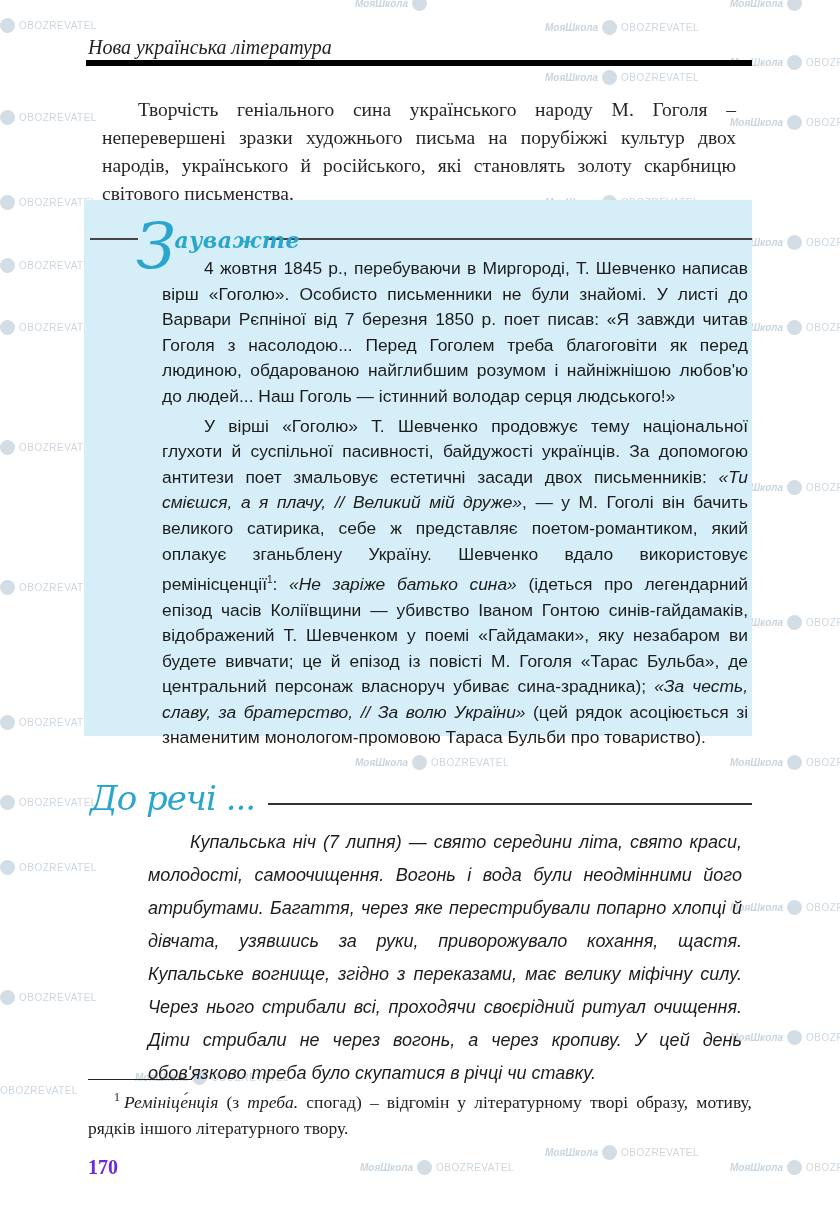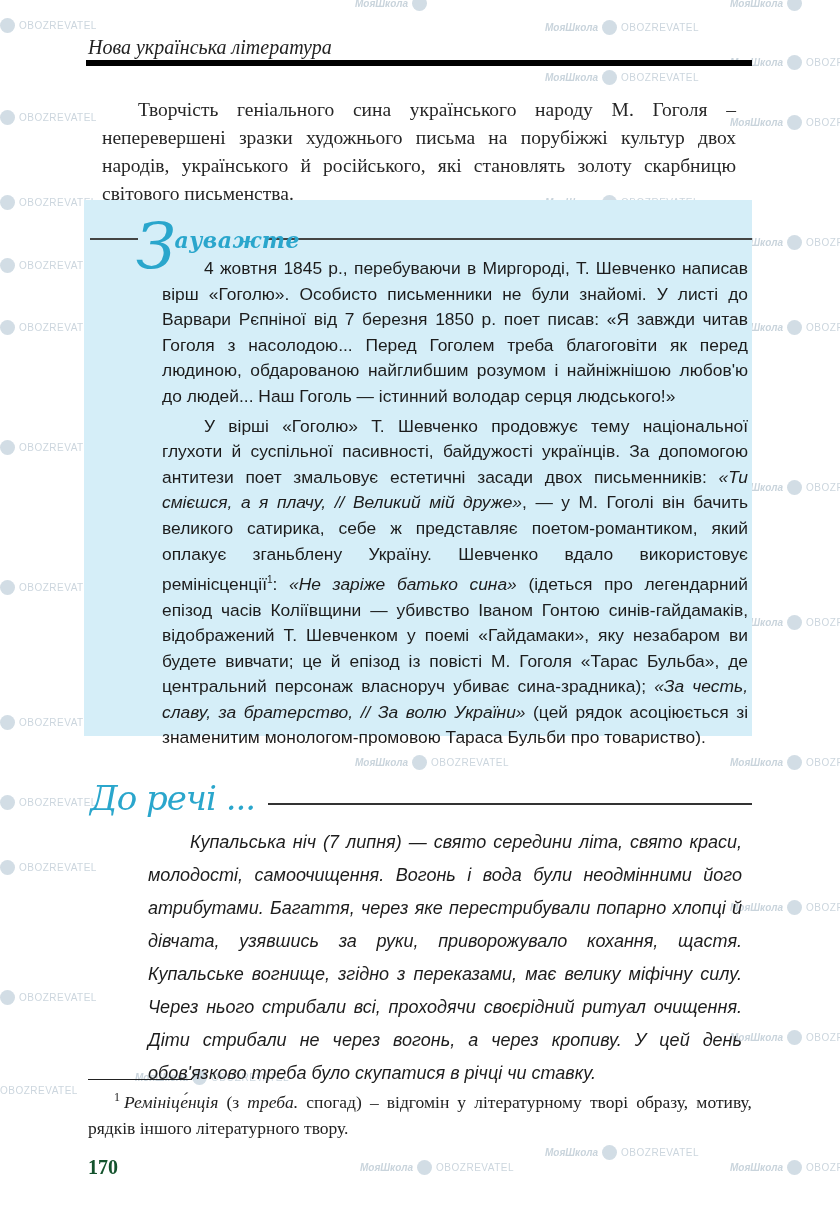--- a/index.html
+++ b/index.html
@@ -67,21 +67,21 @@
   .footnote-rule {
     position: absolute; left: 88px; top: 1079px; width: 104px; height: 0; border-top: 1px solid #222;
   }
   .footnote {
     position: absolute; left: 88px; top: 1084px; width: 664px;
     font-family: "Liberation Serif", serif; font-size: 17.5px; line-height: 26px; text-align: justify; color: #222;
   }
   .footnote p { margin: 0; text-indent: 26px; }
   .footnote .fn-mark { font-size: 12px; vertical-align: super; margin-right: 4px; }
   .page-number {
-    position: absolute; left: 88px; top: 1156px; font-family: "Liberation Serif", serif; font-weight: bold; font-size: 20px; color: #14532d;
+    position: absolute; left: 88px; top: 1156px; font-family: "Liberation Serif", serif; font-weight: bold; font-size: 20px; color: #6d28d9;
   }
 </style>
 </head>
 <body>
 
 <div>
   <div class="watermark" style="left:0px;top:18px;">
       <span class="circ"></span>
       <span class="oz">OBOZREVATEL</span>
     </div>

